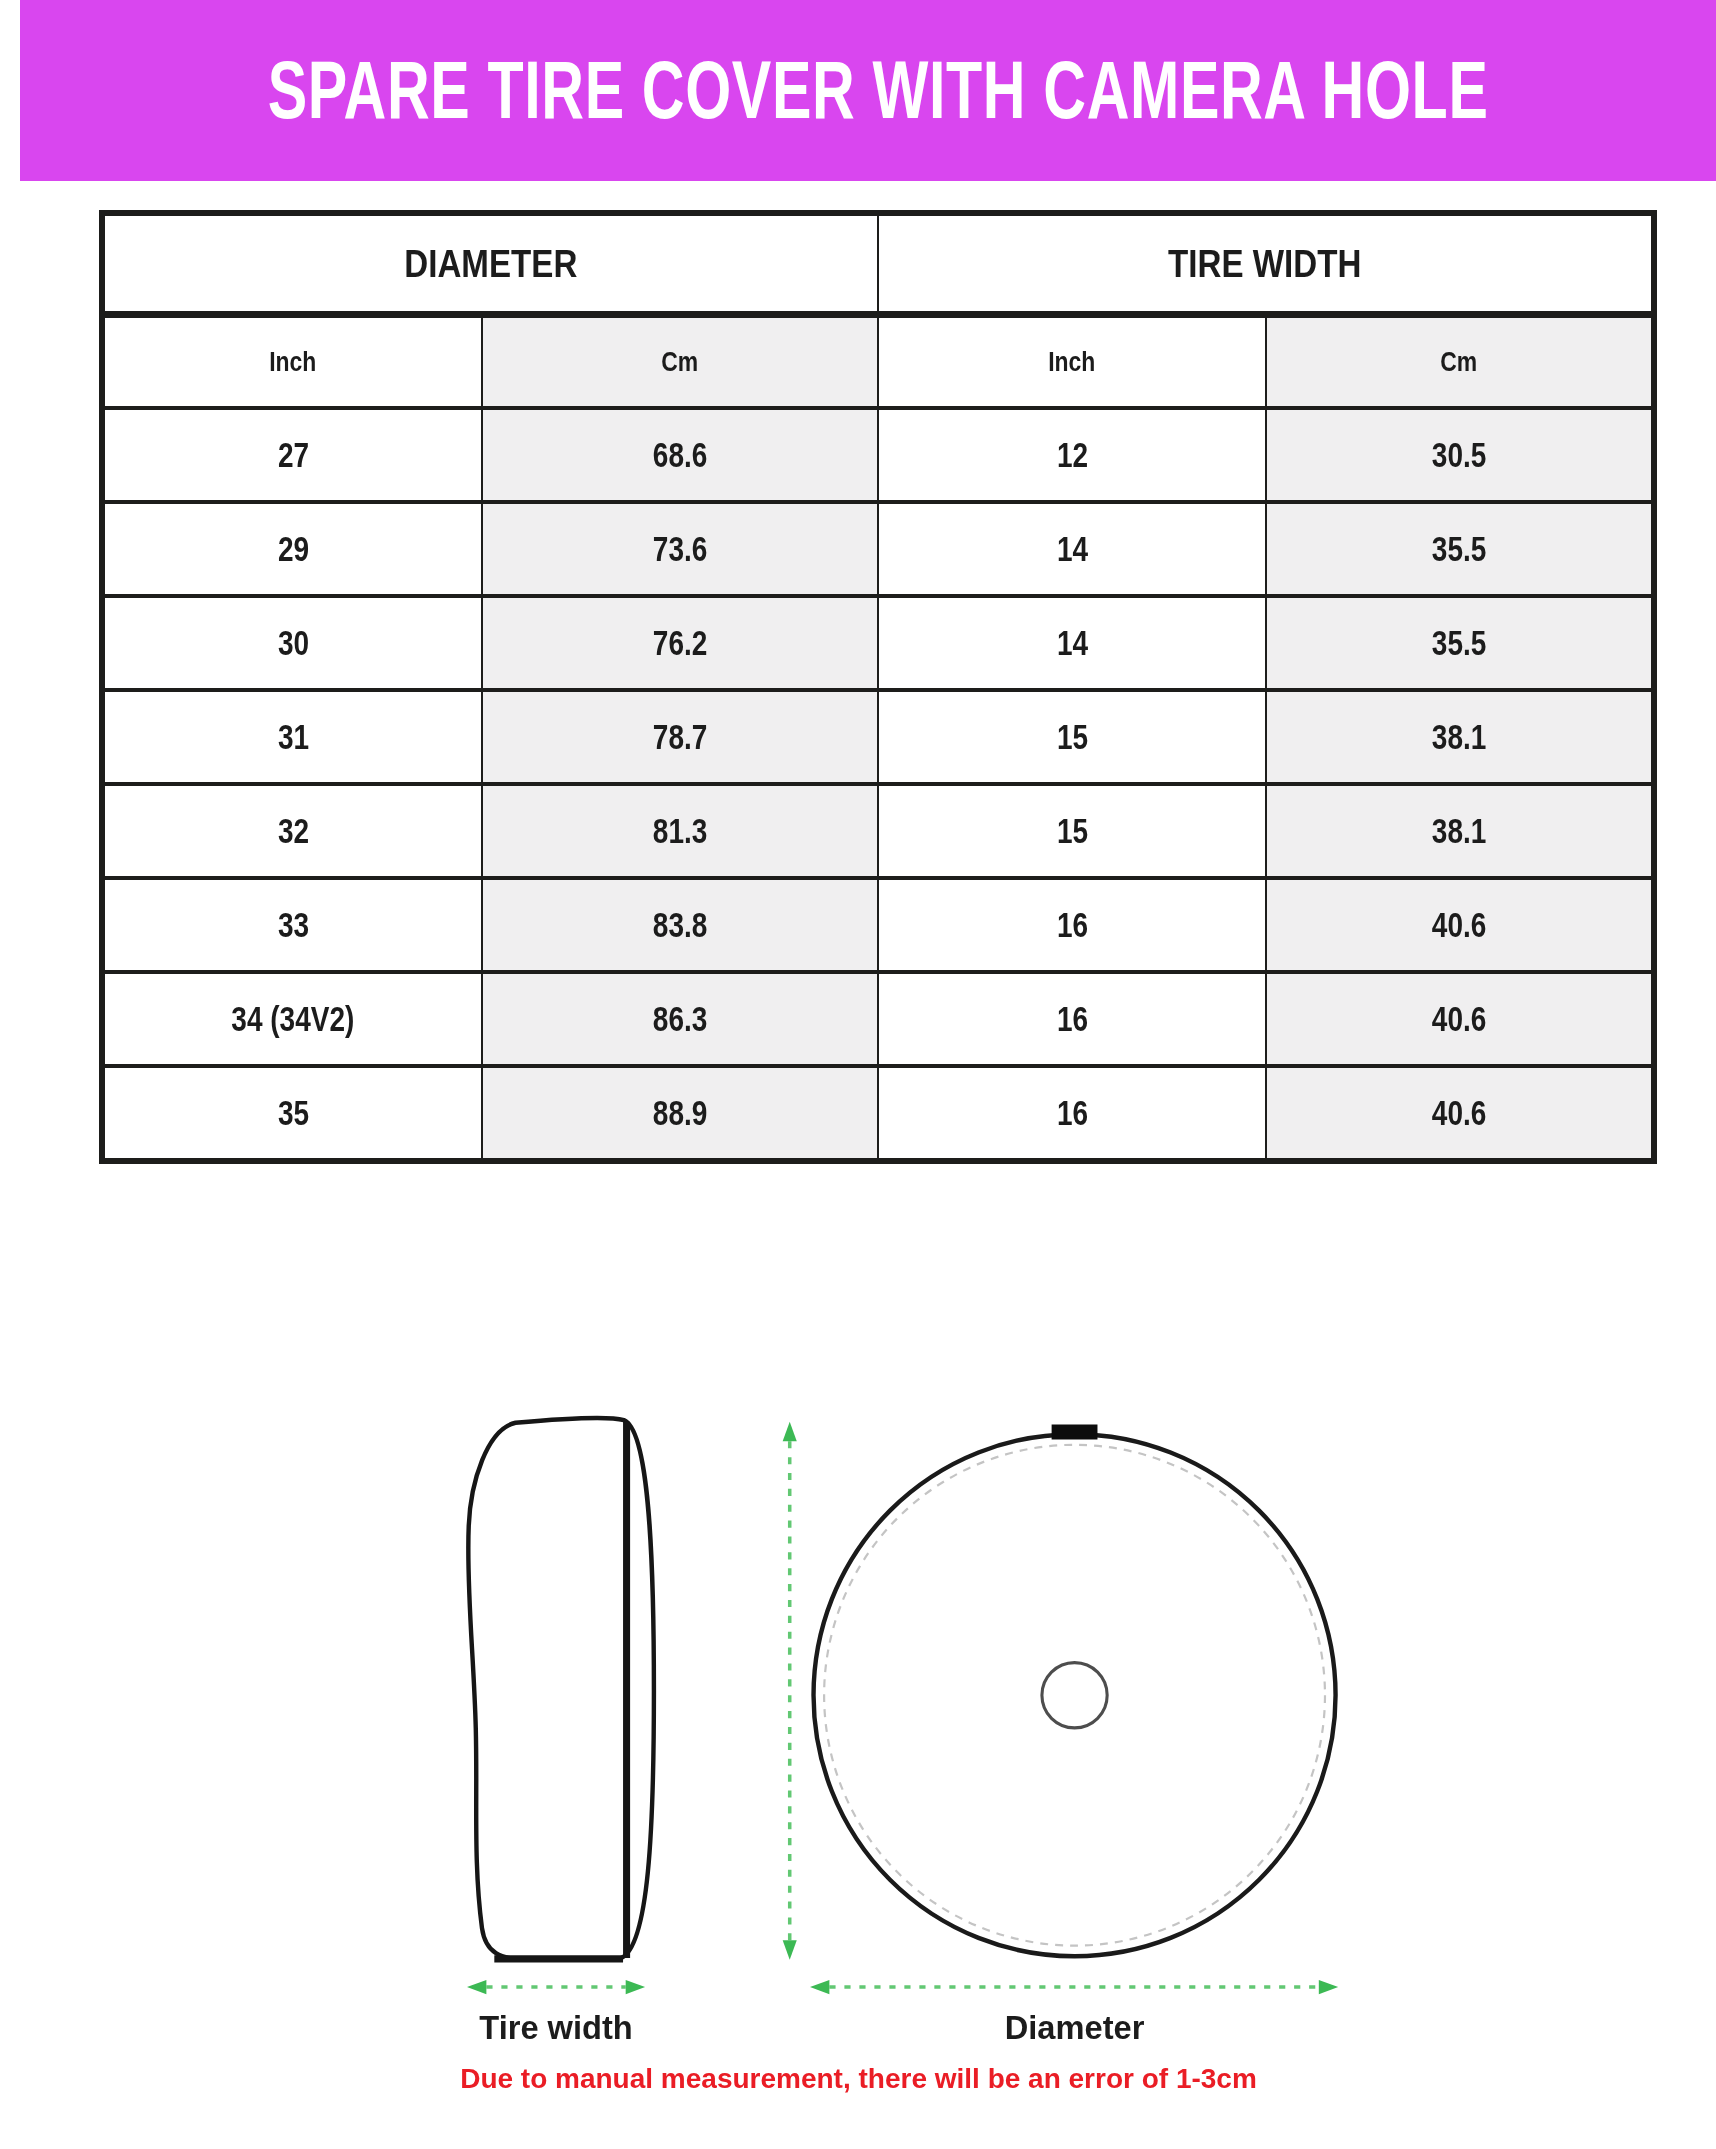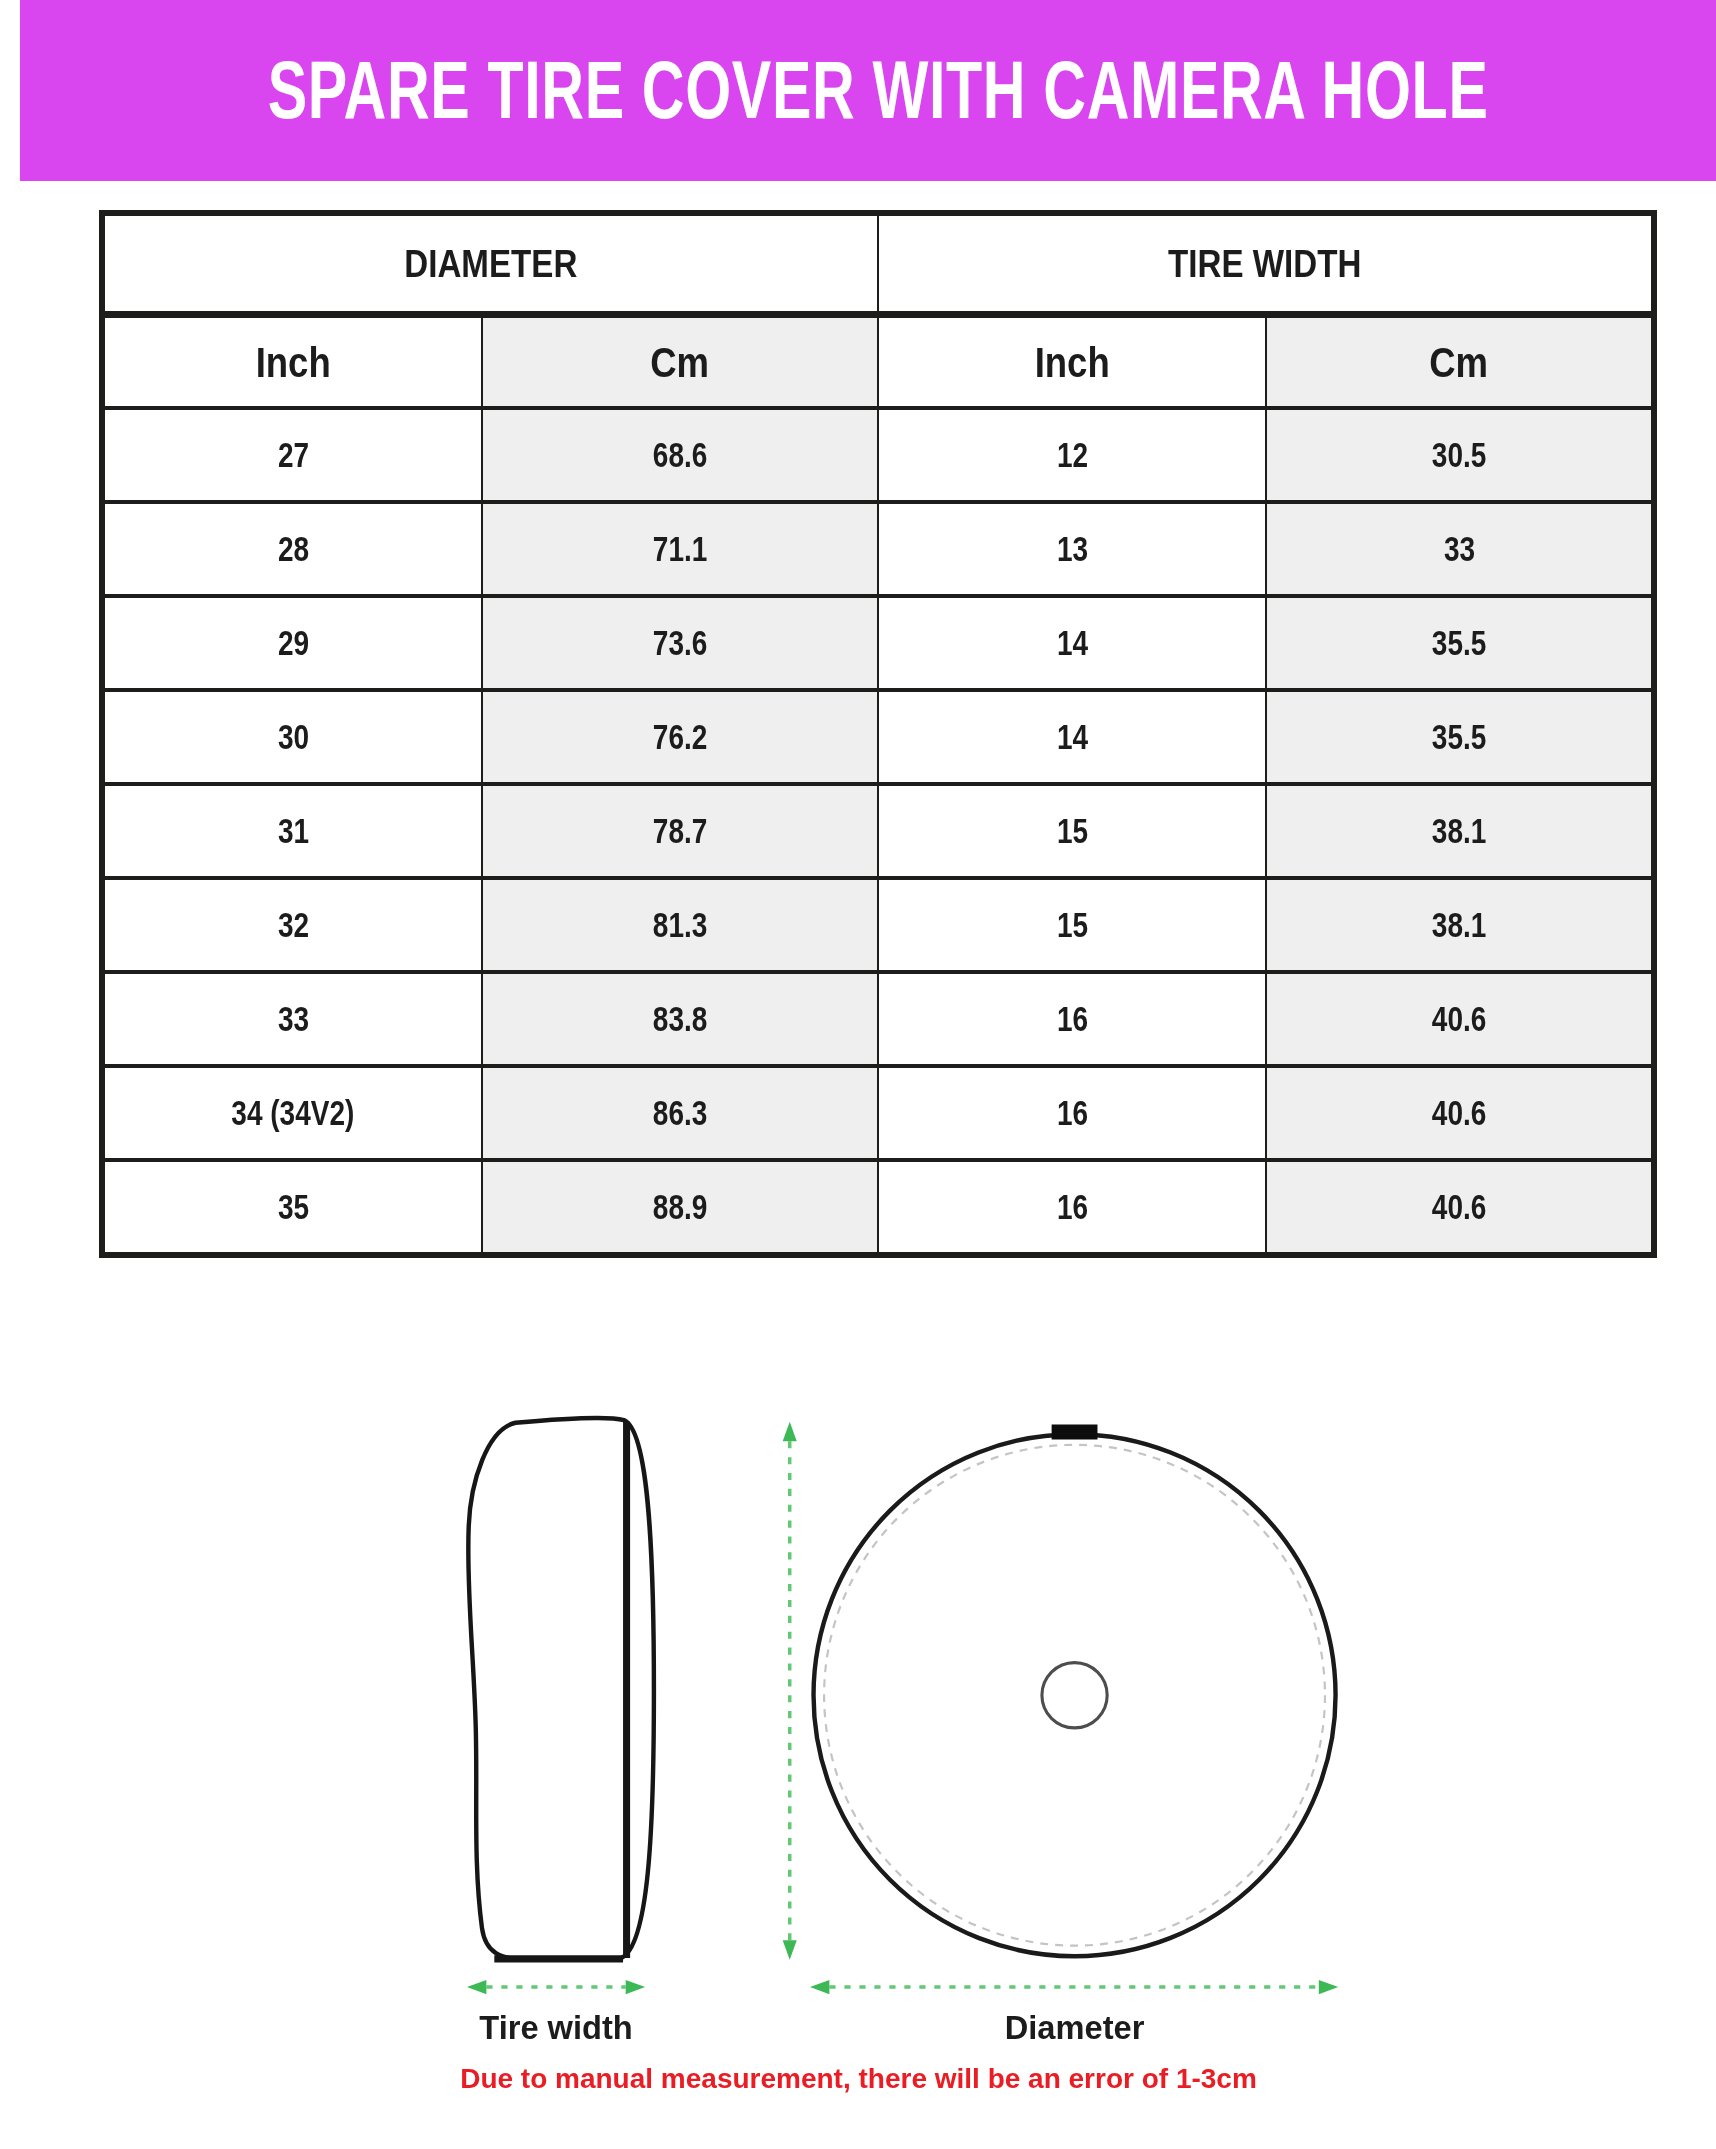--- a/index.html
+++ b/index.html
@@ -26,21 +26,21 @@
   .size-table col.c2{width:25.5%}
   .size-table col.c3{width:25%}
   .size-table col.c4{width:25%}
   .size-table{border:6.2px solid #1d1d1b;}
   .size-table th,.size-table td{
     border-left:2.6px solid #1d1d1b;border-right:2.6px solid #1d1d1b;
     border-top:4.4px solid #1d1d1b;border-bottom:4.4px solid #1d1d1b;
     text-align:center;vertical-align:middle;padding:0;
   }
   .size-table th.group{height:95px;font-size:39px;font-weight:700;border-bottom:7px solid #1d1d1b;}
-  .size-table th.sub{height:88px;font-size:43px;font-weight:700;}
+  .size-table th.sub{height:88px;font-size:27px;font-weight:700;}
   .size-table td{height:90px;font-size:35px;font-weight:700;}
   .gray{background:#f0eff0;margin-left:8px;}
   .cx85{display:inline-block;transform:scaleX(0.85);transform-origin:center;white-space:nowrap;}
   .cx80{display:inline-block;transform:scaleX(0.80);transform-origin:center;white-space:nowrap;}
   
   .diagram{position:absolute;left:0;top:1376px;width:1717px;height:679px;}
   .diagram text{font-family:"Liberation Sans",sans-serif;font-weight:700;font-size:37px;fill:#1c1c1c;}
   
   .footnote{
     position:absolute;left:0;top:2063px;width:1717px;text-align:center;
@@ -70,26 +70,20 @@
     <th class="sub"><span class="cx85">Inch</span></th>
     <th class="sub gray"><span class="cx85">Cm</span></th>
     <th class="sub"><span class="cx85">Inch</span></th>
     <th class="sub gray"><span class="cx85">Cm</span></th>
   </tr>
   <tr>
     <td><span class="cx80">27</span></td>
     <td class="gray"><span class="cx80">68.6</span></td>
     <td><span class="cx80">12</span></td>
     <td class="gray"><span class="cx80">30.5</span></td>
-  </tr>
-  <tr>
-    <td><span class="cx80">28</span></td>
-    <td class="gray"><span class="cx80">71.1</span></td>
-    <td><span class="cx80">13</span></td>
-    <td class="gray"><span class="cx80">33</span></td>
   </tr>
   <tr>
     <td><span class="cx80">29</span></td>
     <td class="gray"><span class="cx80">73.6</span></td>
     <td><span class="cx80">14</span></td>
     <td class="gray"><span class="cx80">35.5</span></td>
   </tr>
   <tr>
     <td><span class="cx80">30</span></td>
     <td class="gray"><span class="cx80">76.2</span></td>

